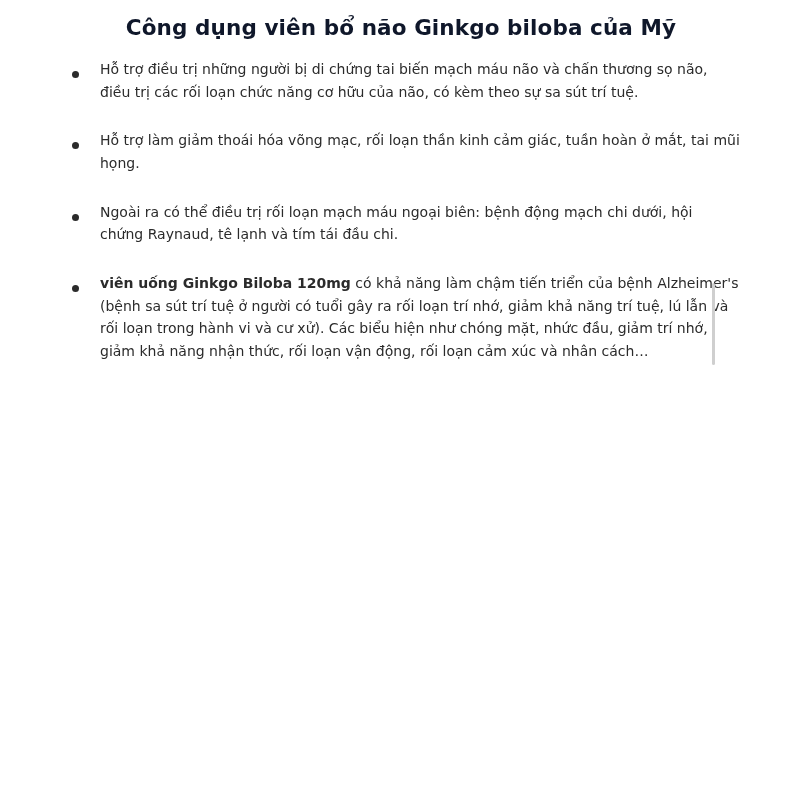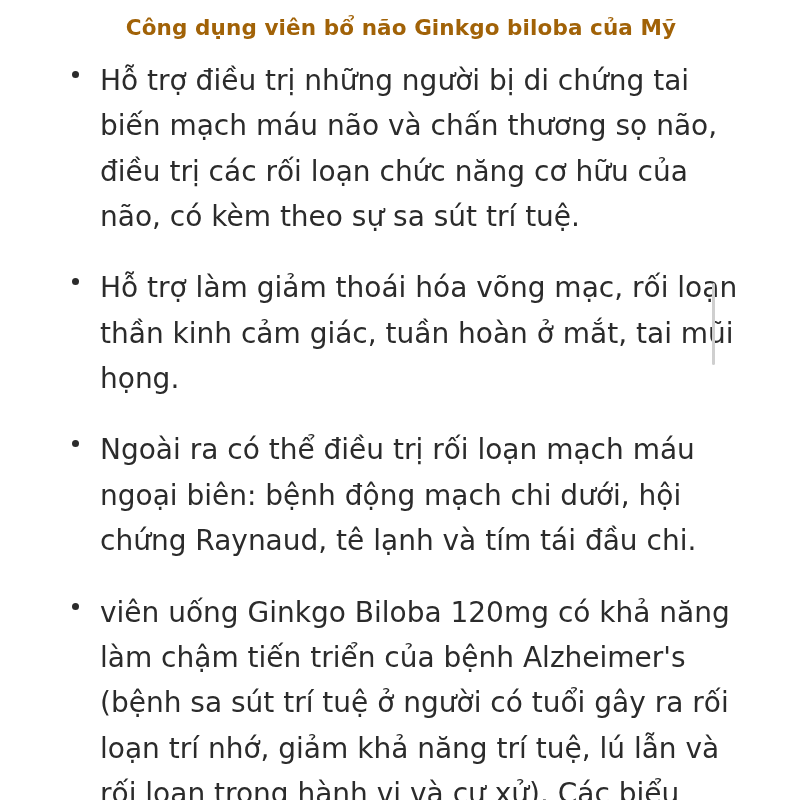--- a/index.html
+++ b/index.html
@@ -15,57 +15,57 @@
     position: relative;
   }
   .page {
     position: relative;
     width: 800px;
     height: 800px;
     box-sizing: border-box;
     padding: 14px 60px 0 62px;
   }
   .doc-title {
-    color: #a16207;
+    color: #0f172a;
     font-size: 21.5px;
     font-weight: bold;
     text-align: center;
     letter-spacing: 0.1px;
     margin: 0 0 16px 0;
     line-height: 1.3;
   }
   ul.bullet-list {
     list-style: none;
     margin: 0;
     padding: 0;
   }
   ul.bullet-list > li {
     position: relative;
     padding-left: 38px;
     margin-bottom: 26px;
     color: #2b2b2b;
-    font-size: 28px;
+    font-size: 14px;
     line-height: 1.62;
     text-align: left;
   }
   ul.bullet-list > li:last-child {
     margin-bottom: 0;
   }
   ul.bullet-list > li .bullet-dot {
     position: absolute;
     left: 10px;
     top: 13px;
     width: 7px;
     height: 7px;
     border-radius: 50%;
     background: #2b2b2b;
     display: block;
   }
   .para-text b {
-    font-weight: normal;
+    font-weight: bold;
   }
   .scrollbar-track {
     position: absolute;
     right: 85px;
     top: 283px;
     width: 3px;
     height: 82px;
     background: #cfcfcf;
     border-radius: 2px;
   }

